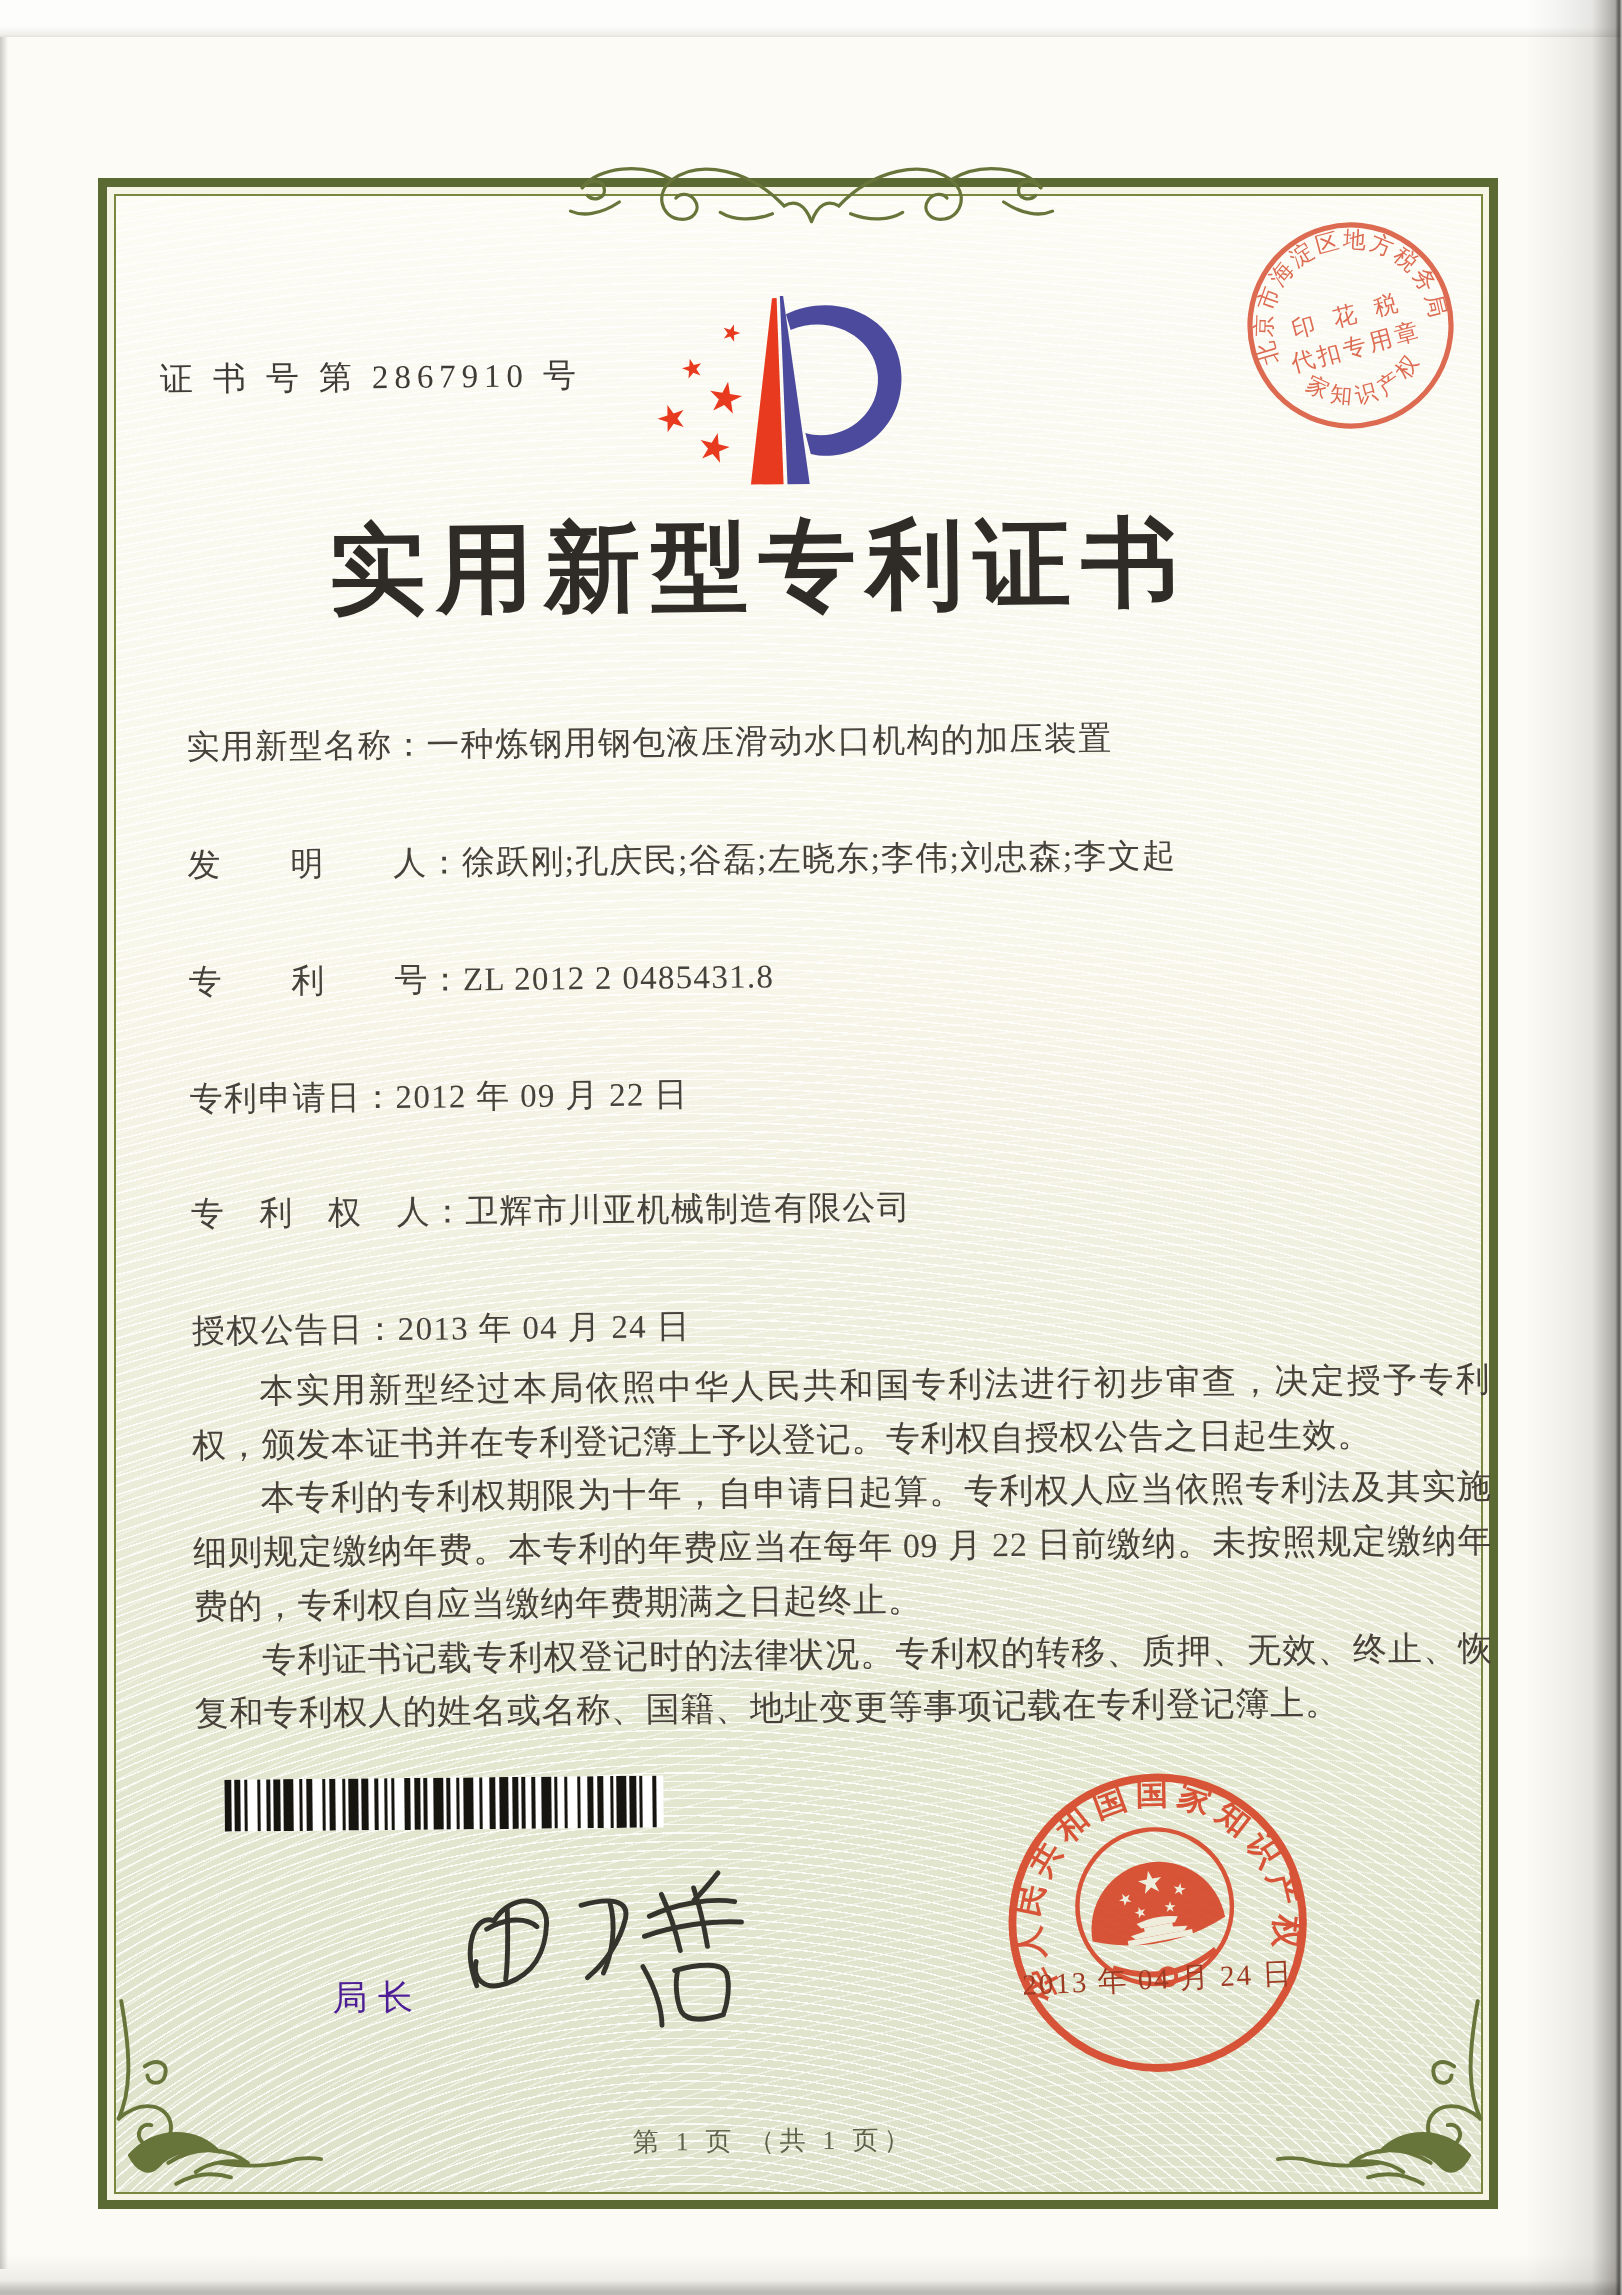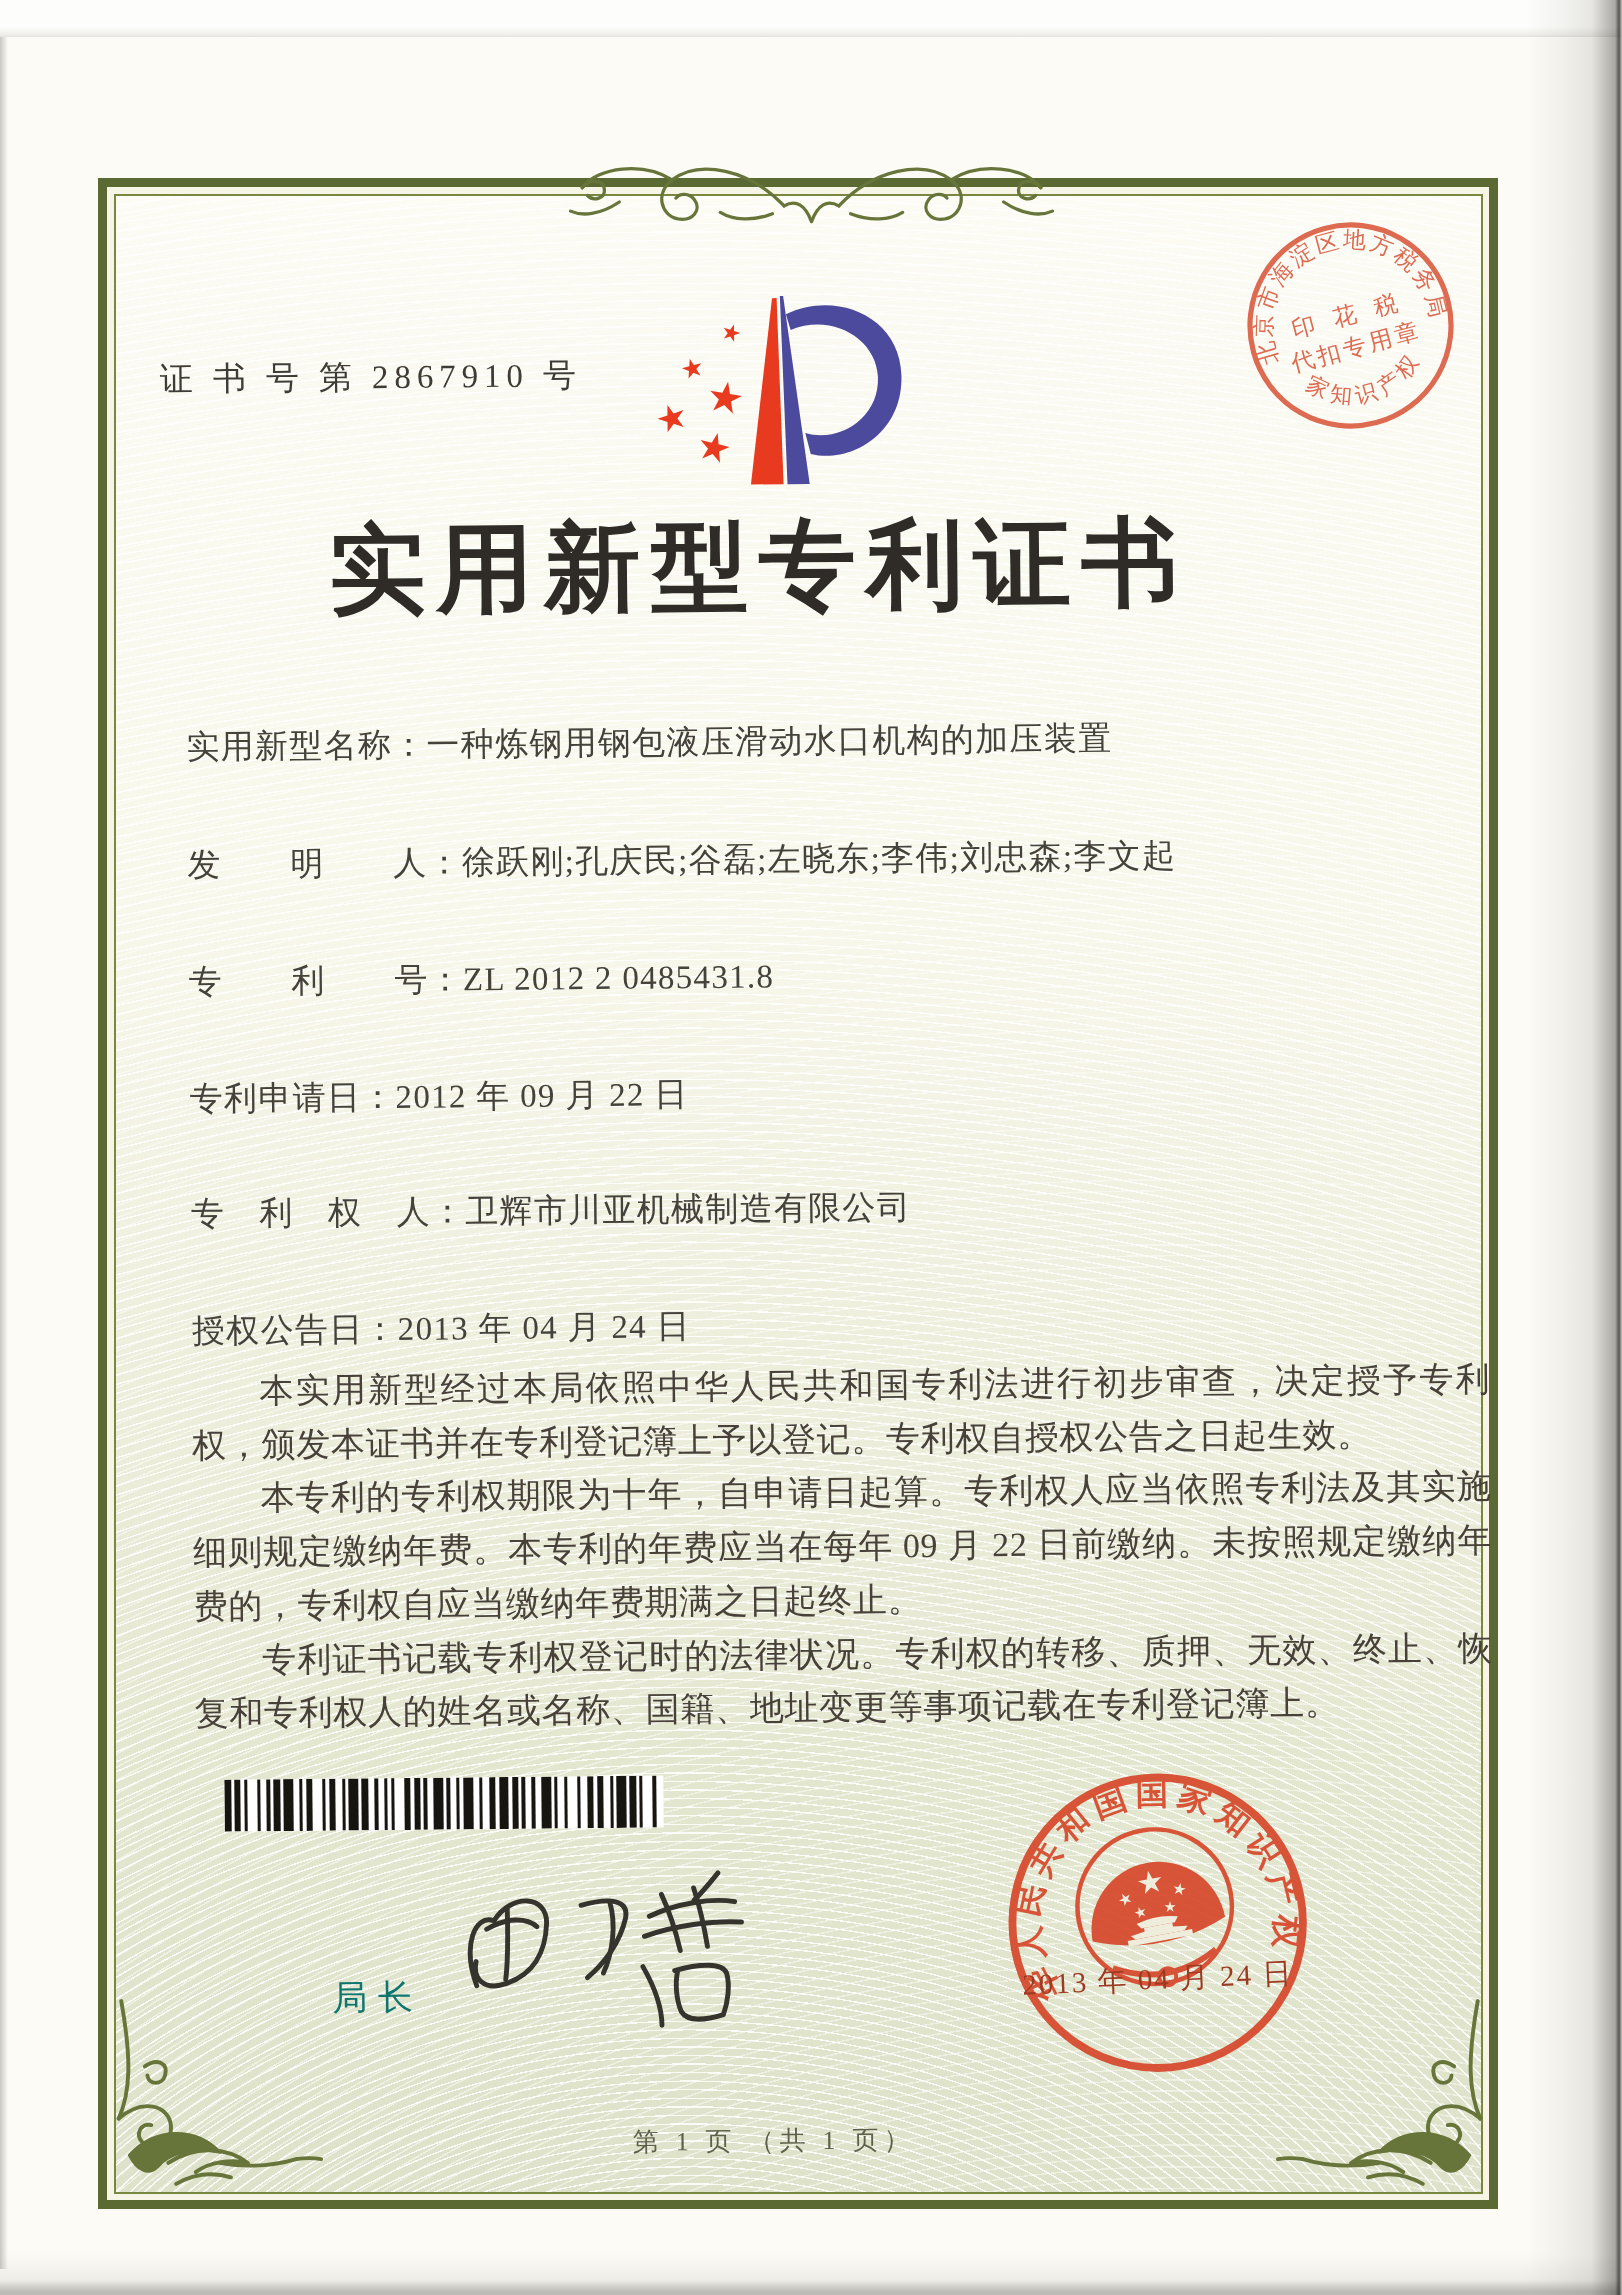--- a/index.html
+++ b/index.html
@@ -44,21 +44,21 @@
   .row .val{letter-spacing:1.3px;}
   .r1{top:719px;} .r2{top:837px;} .r3{top:954px;} .r4{top:1071px;} .r5{top:1186px;} .r6{top:1303px;}
 
   .paras{left:187px;top:1359px;width:1299px;font-size:34px;line-height:1.58;color:#474139;
          text-align:justify;}
   .paras p{margin:0;text-indent:2em;letter-spacing:0.7px;}
 
   .barcode{left:216px;top:1774px;width:439px;height:52px;background:#fff;display:flex;overflow:hidden;}
   .barcode i{flex:0 0 auto;height:100%;}
 
-  .sig-label{left:322px;top:1970px;font-size:35px;letter-spacing:10.5px;color:#0f766e;}
+  .sig-label{left:322px;top:1970px;font-size:35px;letter-spacing:10.5px;color:#4c1d95;}
   .signature{left:407px;top:1839px;width:392px;height:222px;}
   .signature svg{width:100%;height:100%;overflow:visible;}
   .sig-name-hidden{position:absolute;inset:0;opacity:0;font-size:59px;overflow:hidden;}
 
   .seal{left:991px;top:1769px;width:314px;height:314px;transform:rotate(-10deg);opacity:.93;}
   .seal-date{left:1012px;top:1963px;font-size:29px;letter-spacing:2px;color:#9c3a22;transform:rotate(-2deg);}
 
   .tax-stamp{left:1233px;top:208px;width:235px;height:235px;transform:rotate(-15deg);opacity:.9;}
 
   .page-footer{left:0;top:2123px;width:1524px;text-align:center;font-size:26px;

